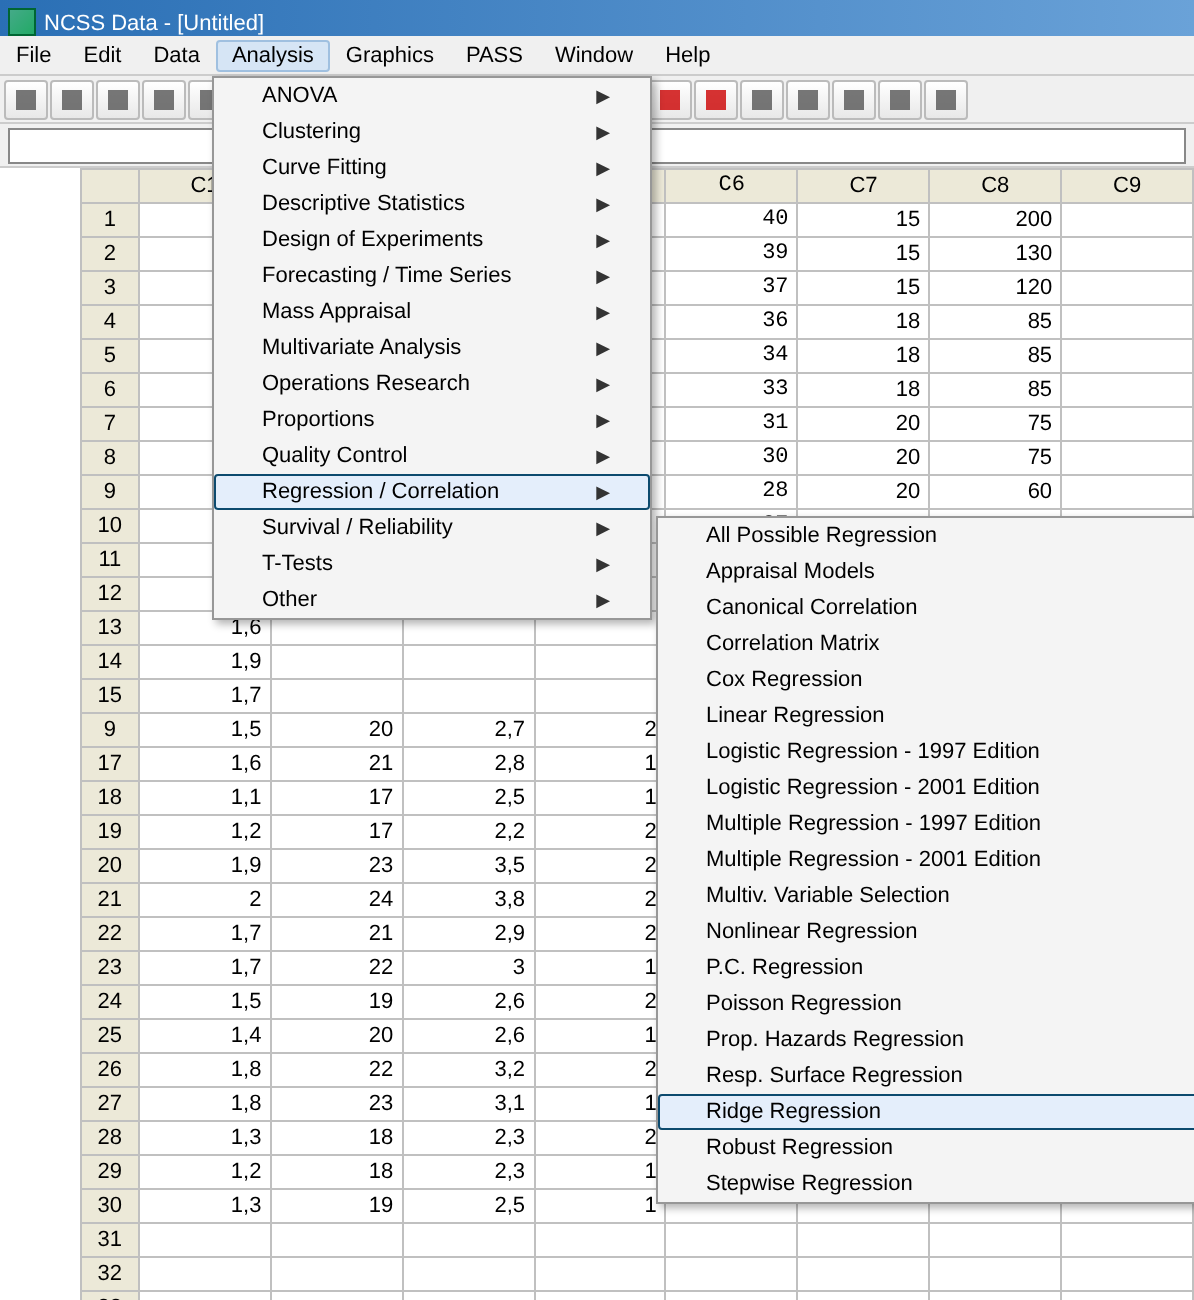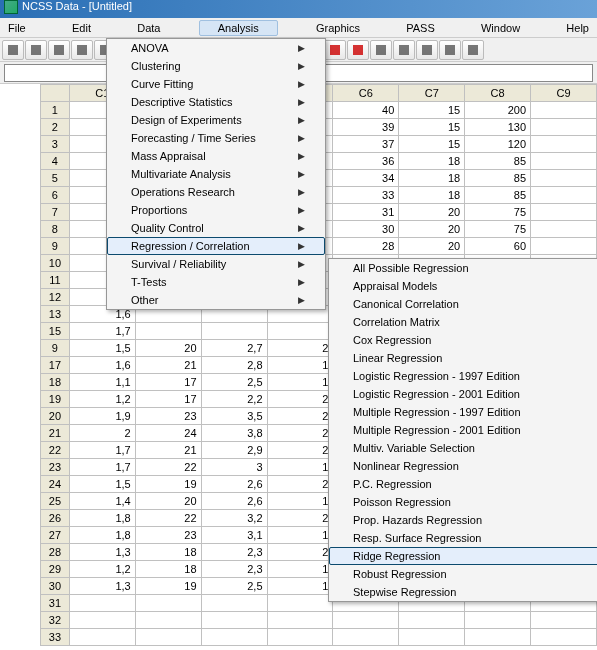--- a/index.html
+++ b/index.html
@@ -1,40 +1,40 @@
 <!DOCTYPE html>
 <html><head>
 <meta charset="utf-8">
 <style>
   * { box-sizing: border-box; margin: 0; padding: 0; font-family: Tahoma, sans-serif; font-size: 11px; }
   body { width: 597px; height: 650px; overflow: hidden; background: #fff; position: relative; }
-  .titlebar { background: linear-gradient(to right, #2a6fb5, #6aa2d8); color: #fff; height: 18px; display: flex; align-items: flex-start; padding-left: 4px; }
+  .titlebar { background: linear-gradient(to right, #2a6fb5, #6aa2d8); color: #fff; height: 18px; display: flex; align-items: flex-end; padding-left: 4px; }
   .titlebar-icon { width: 14px; height: 14px; background: linear-gradient(135deg,#4a8,#2a6); margin-right: 4px; border:1px solid #063; }
-  .menubar { background: #f0f0f0; height: 20px; display: flex; align-items: center; border-bottom: 1px solid #ccc; justify-content: space-between; }
+  .menubar { background: #f0f0f0; height: 20px; display: flex; align-items: center; border-bottom: 1px solid #ccc; }
   .menu-item { padding: 2px 8px; cursor: default; }
-  .menu-item.open { background: #d6e5f5; border:1px solid #a0c0e0; border-radius:2px; padding:1px 18px; }
+  .menu-item.open { background: #d6e5f5; border:1px solid #a0c0e0; border-radius:2px; padding:1px 7px; }
   .toolbar { background: #f0f0f0; height: 24px; display: flex; align-items: center; padding: 0 2px; border-bottom: 1px solid #ccc; gap:1px; }
   .tool-btn { width: 22px; height: 20px; border: 1px solid #bbb; background: linear-gradient(#fff,#e8e8e8); display:flex; align-items:center; justify-content:center; border-radius:2px; font-size:10px; }
   .tool-btn svg { width:14px; height:14px; }
   .formula-row { height: 22px; display:flex; align-items:center; padding:2px 4px; border-bottom:1px solid #ccc; background:#f0f0f0; }
   .formula-input { flex:1; height:18px; border:1px solid #888; background:#fff; padding:0 4px; }
   .grid-wrap { position: relative; height: calc(650px - 18px - 20px - 24px - 22px); overflow: hidden; padding-left: 40px; }
   table.grid { border-collapse: collapse; table-layout: fixed; width: 100%; }
   .grid th, .grid td { border: 1px solid #c0c0c0; height: 17px; text-align: center; background:#fff; padding:0 4px; white-space:nowrap; overflow:hidden; }
   .grid th { background: #ece9d8; font-weight: normal; }
   .grid .rowhdr { background:#ece9d8; width:28px; text-align:center; }
   .grid td.v { text-align:right; }
   .dropdown { position:absolute; background:#f4f4f4; border:1px solid #979797; box-shadow:2px 2px 4px rgba(0,0,0,.3); padding:0;text-align:right; }
   .dropdown .ditem { padding:3px 20px 3px 24px; display:flex; justify-content:space-between; align-items:center; min-width:180px; cursor:default; white-space:nowrap; }
   .dropdown .ditem.hl { background:#e4eefb; border:1px solid #0c4a6e; border-radius:2px; padding:2px 19px 2px 23px; }
   .arrow { font-size:9px; color:#333; }
   #menu1 { top:38px; left:106px; width:220px; }
   #menu2 { top:258px; left:328px; width:284px; }
   .col-C1 { width:64px; } .col-C2 { width:64px; } .col-C3 { width:64px; } .col-C4 { width:64px; }
-  .col-C6 { width:64px; } .col-C7 { width:64px; } .col-C8 { width:64px; } .col-C9 { width:64px; }
+  .col-C6 { width:64px;font-family:Liberation Mono, monospace; } .col-C7 { width:64px; } .col-C8 { width:64px; } .col-C9 { width:64px; }
 </style>
 </head>
 <body>
 
 <div class="titlebar">
   <div class="titlebar-icon"></div>
   <span>NCSS Data - [Untitled]</span>
 </div>
 
 <div class="menubar" id="menubar">
@@ -304,20 +304,31 @@
           <td class="v col-C3"></td>
           <td class="v col-C4"></td>
           <td class="v col-C6"></td>
           <td class="v col-C7"></td>
           <td class="v col-C8"></td>
           <td class="v col-C9"></td>
         </tr>
         <tr>
           <td class="rowhdr">13</td>
           <td class="v col-C1">1,6</td>
+          <td class="v col-C2"></td>
+          <td class="v col-C3"></td>
+          <td class="v col-C4"></td>
+          <td class="v col-C6"></td>
+          <td class="v col-C7"></td>
+          <td class="v col-C8"></td>
+          <td class="v col-C9"></td>
+        </tr>
+        <tr>
+          <td class="rowhdr">14</td>
+          <td class="v col-C1">1,9</td>
           <td class="v col-C2"></td>
           <td class="v col-C3"></td>
           <td class="v col-C4"></td>
           <td class="v col-C6"></td>
           <td class="v col-C7"></td>
           <td class="v col-C8"></td>
           <td class="v col-C9"></td>
         </tr>
         <tr>
           <td class="rowhdr">15</td>

